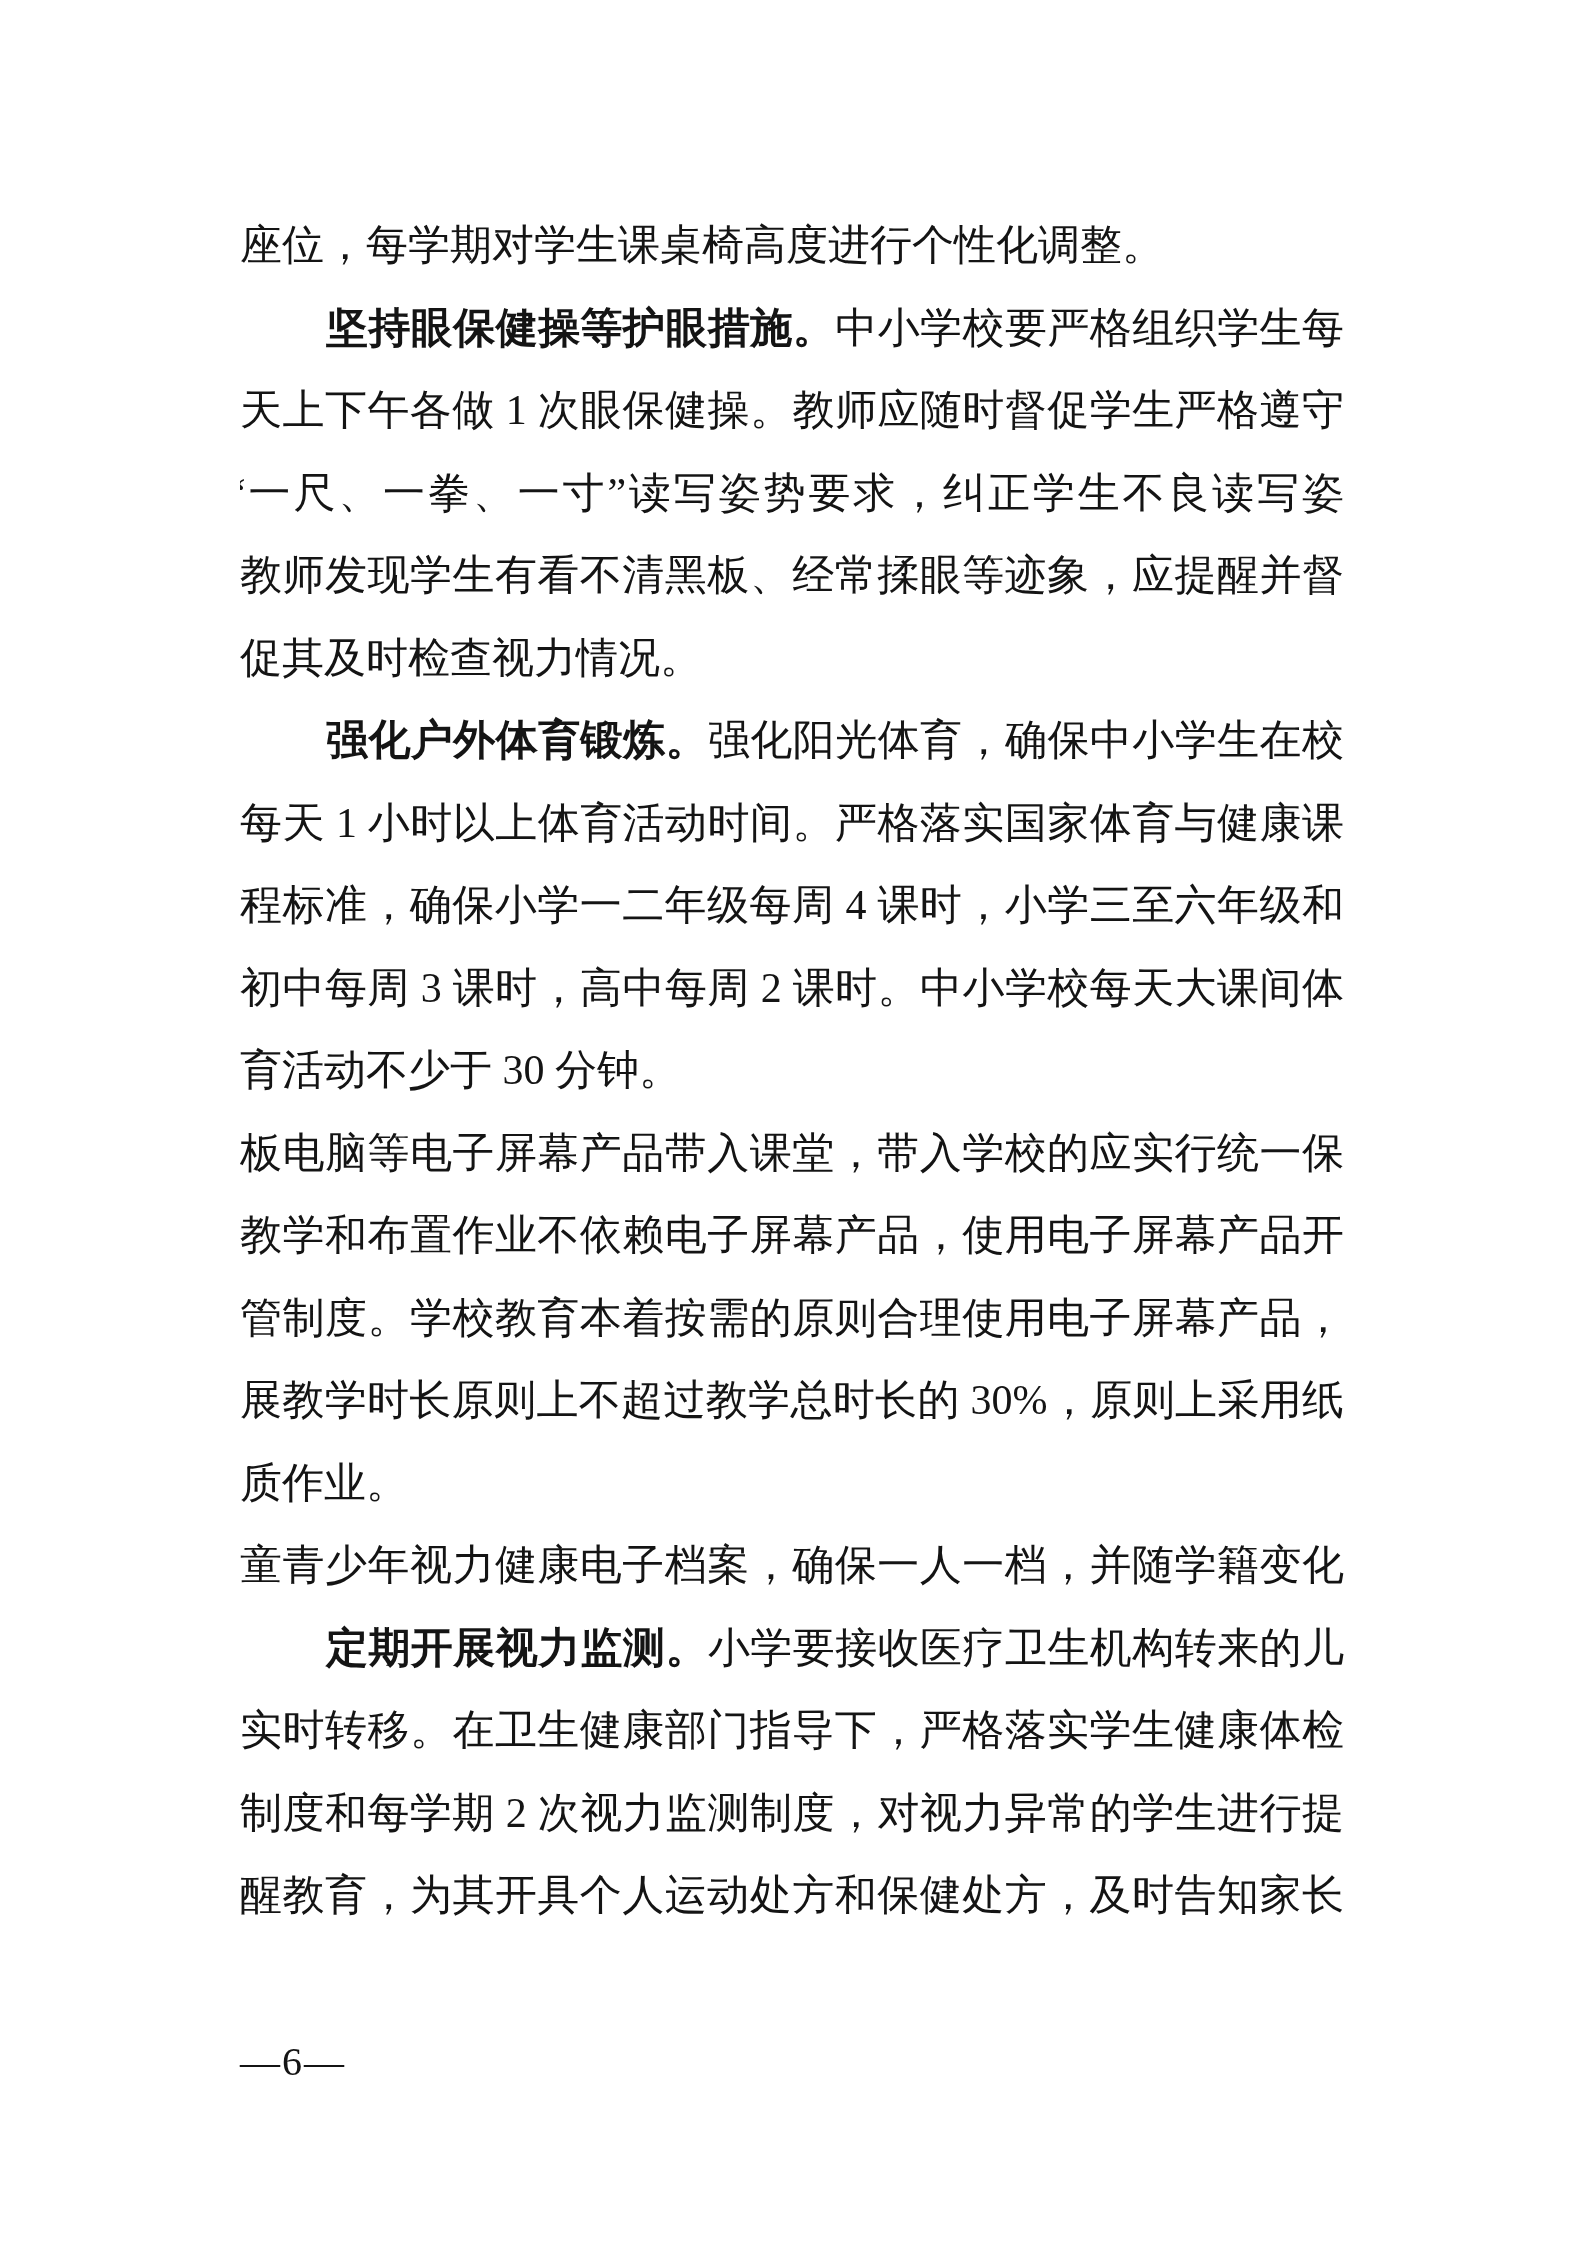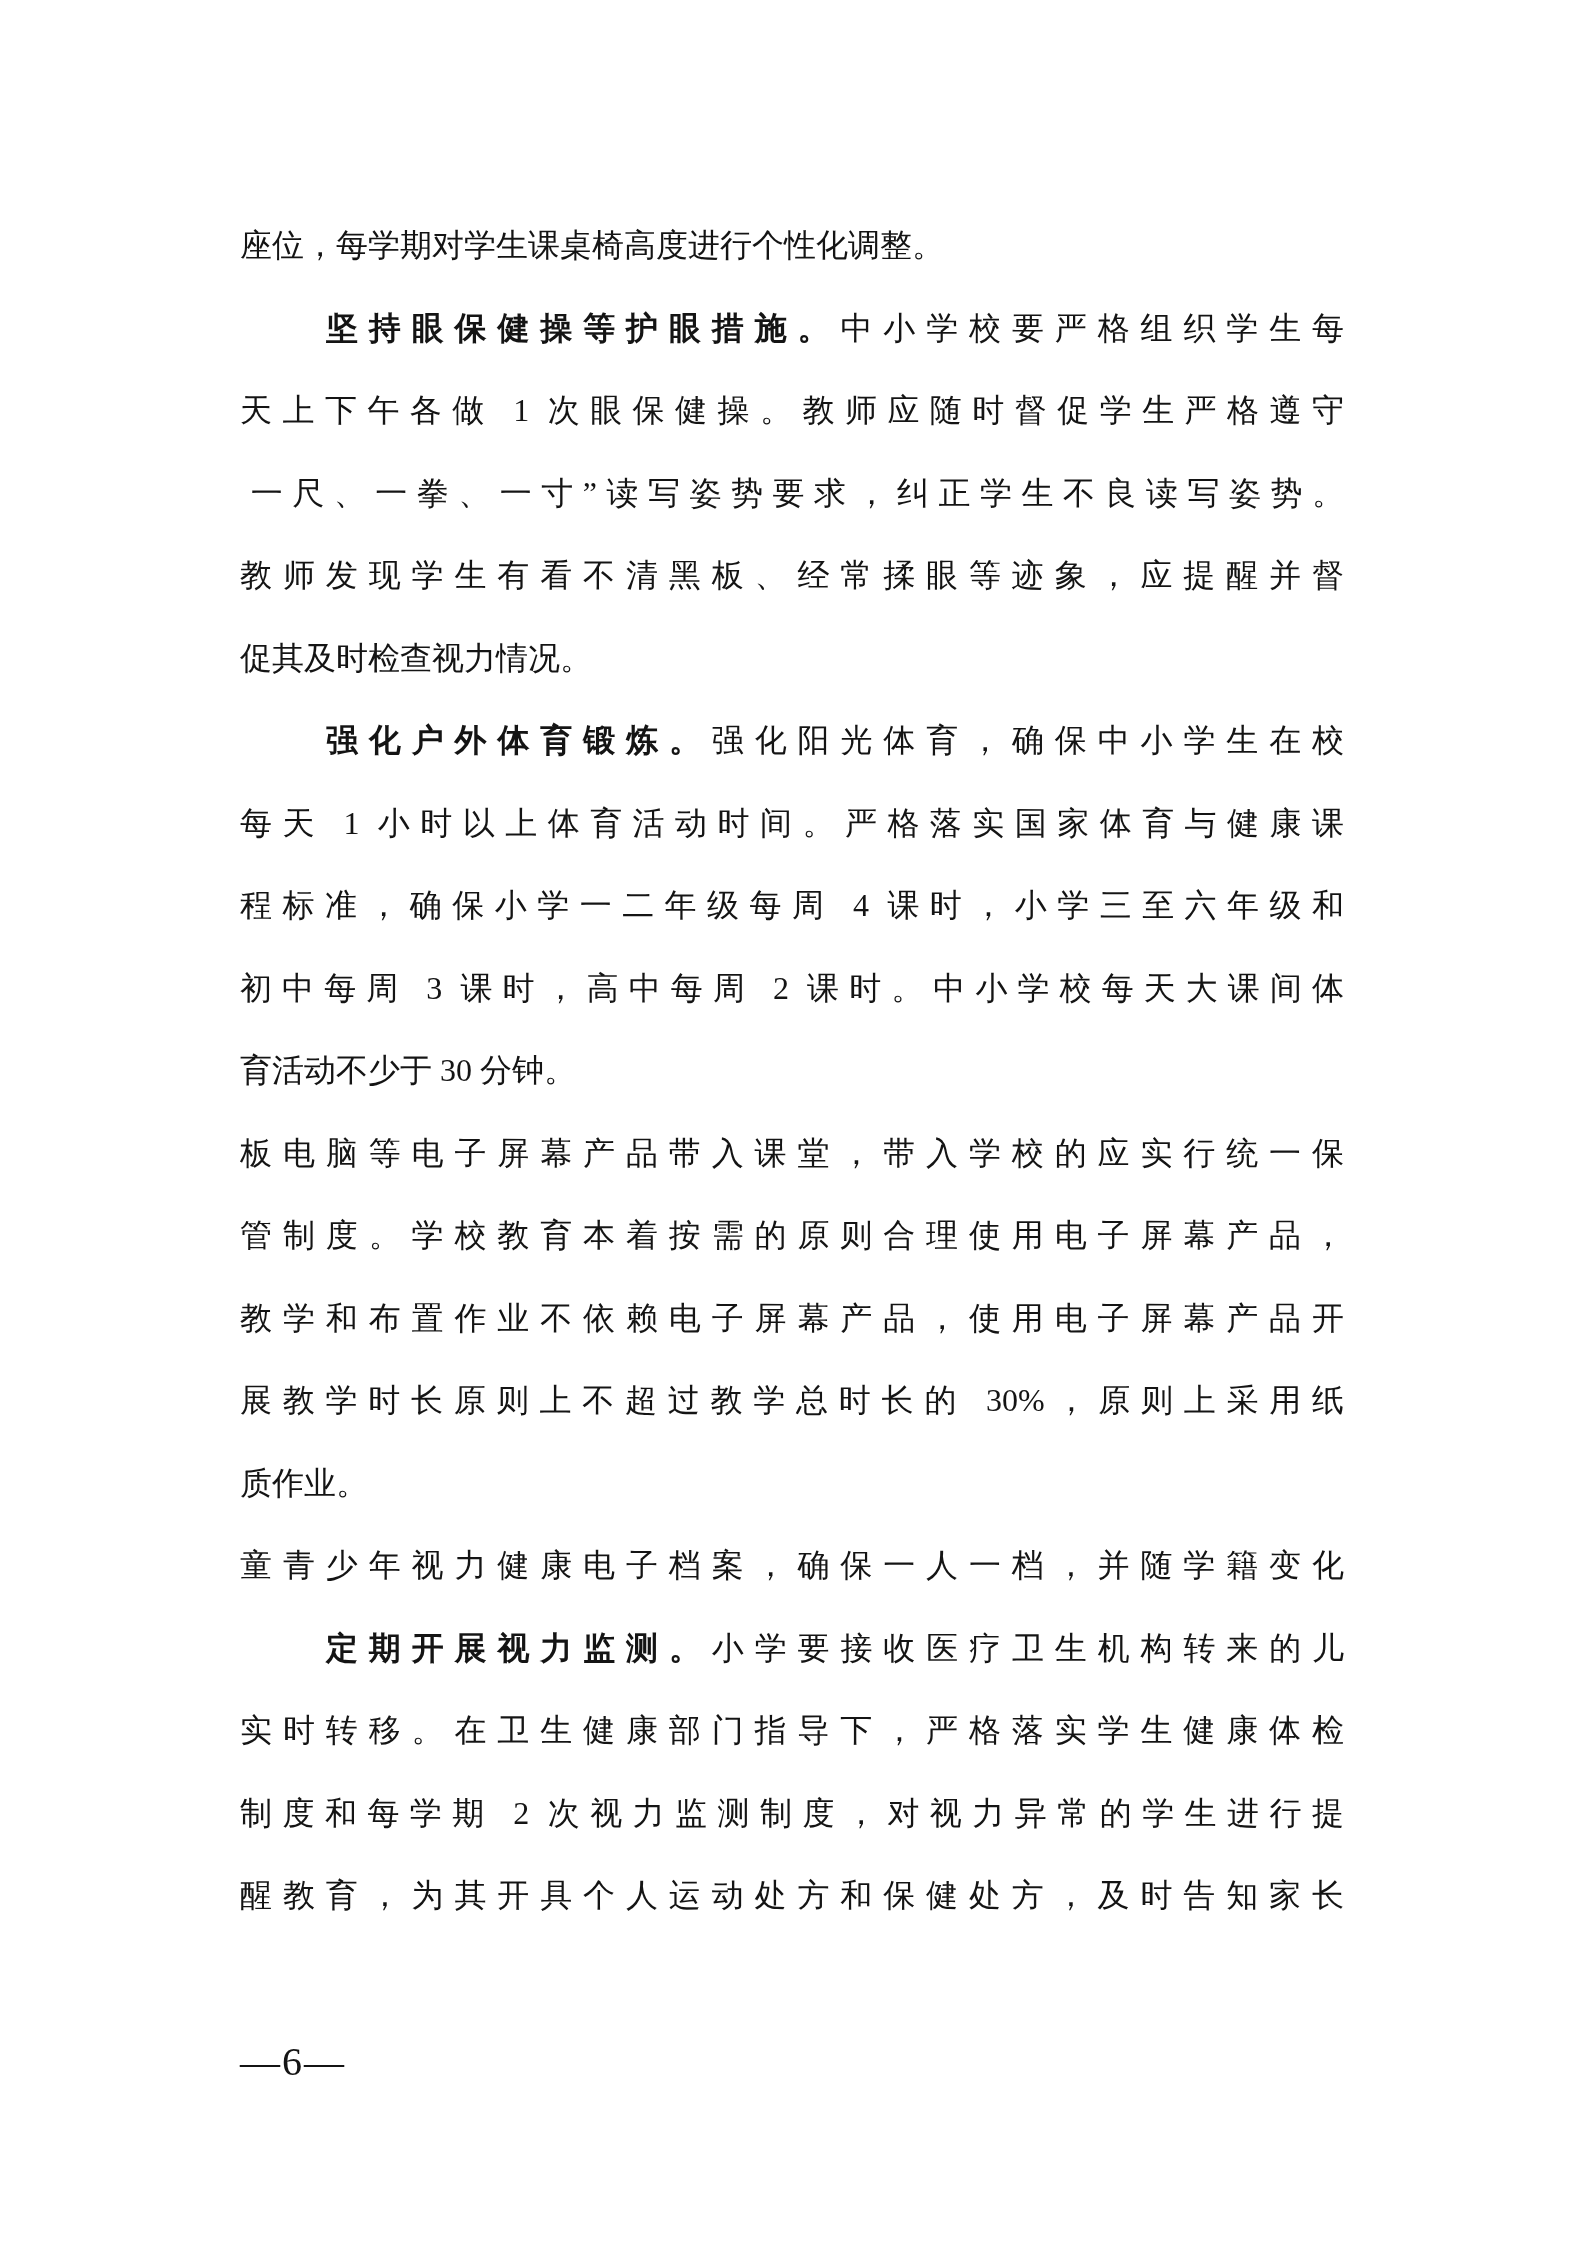--- a/index.html
+++ b/index.html
@@ -18,21 +18,21 @@
   }
   .textblock {
     position: absolute;
     left: 240px;
     top: 204px;
     width: 1104px;
   }
   .line {
     height: 82.5px;
     line-height: 82.5px;
-    font-size: 32px;
+    font-size: 42px;
     text-align: justify;
     text-align-last: left;
     overflow: hidden;
     white-space: pre-wrap;
   }
   .line.fill {
     text-align-last: justify;
   }
   .line.indent {
     padding-left: 86px;
@@ -65,22 +65,22 @@
       <div class="line fill"><span>天上下午各做 1 次眼保健操。教师应随时督促学生严格遵守</span></div>
       <div class="line fill hang"><span>“一尺、一拳、一寸”读写姿势要求，纠正学生不良读写姿势。</span></div>
       <div class="line fill"><span>教师发现学生有看不清黑板、经常揉眼等迹象，应提醒并督</span></div>
       <div class="line"><span>促其及时检查视力情况。</span></div>
       <div class="line fill indent"><span class="lead">强化户外体育锻炼。</span><span>强化阳光体育，确保中小学生在校</span></div>
       <div class="line fill"><span>每天 1 小时以上体育活动时间。严格落实国家体育与健康课</span></div>
       <div class="line fill"><span>程标准，确保小学一二年级每周 4 课时，小学三至六年级和</span></div>
       <div class="line fill"><span>初中每周 3 课时，高中每周 2 课时。中小学校每天大课间体</span></div>
       <div class="line"><span>育活动不少于 30 分钟。</span></div>
       <div class="line fill"><span>板电脑等电子屏幕产品带入课堂，带入学校的应实行统一保</span></div>
+      <div class="line fill"><span>教学和布置作业不依赖电子屏幕产品，使用电子屏幕产品开</span></div>
       <div class="line fill"><span>管制度。学校教育本着按需的原则合理使用电子屏幕产品，</span></div>
-      <div class="line fill"><span>教学和布置作业不依赖电子屏幕产品，使用电子屏幕产品开</span></div>
       <div class="line fill"><span>展教学时长原则上不超过教学总时长的 30%，原则上采用纸</span></div>
       <div class="line"><span>质作业。</span></div>
       <div class="line fill"><span>童青少年视力健康电子档案，确保一人一档，并随学籍变化</span></div>
       <div class="line fill indent"><span class="lead">定期开展视力监测。</span><span>小学要接收医疗卫生机构转来的儿</span></div>
       <div class="line fill"><span>实时转移。在卫生健康部门指导下，严格落实学生健康体检</span></div>
       <div class="line fill"><span>制度和每学期 2 次视力监测制度，对视力异常的学生进行提</span></div>
       <div class="line fill"><span>醒教育，为其开具个人运动处方和保健处方，及时告知家长</span></div>
     </div>
   <div class="pagenum">—6—</div>
 </div>

